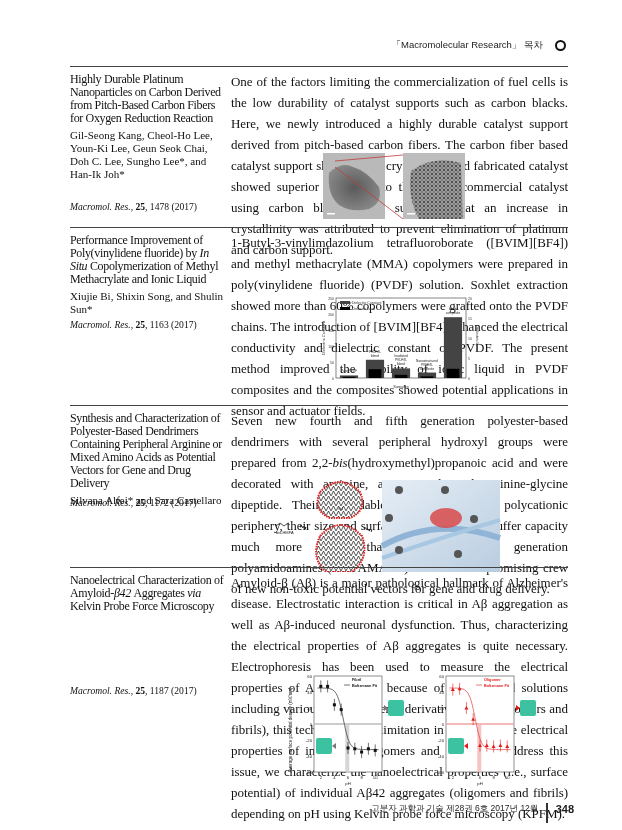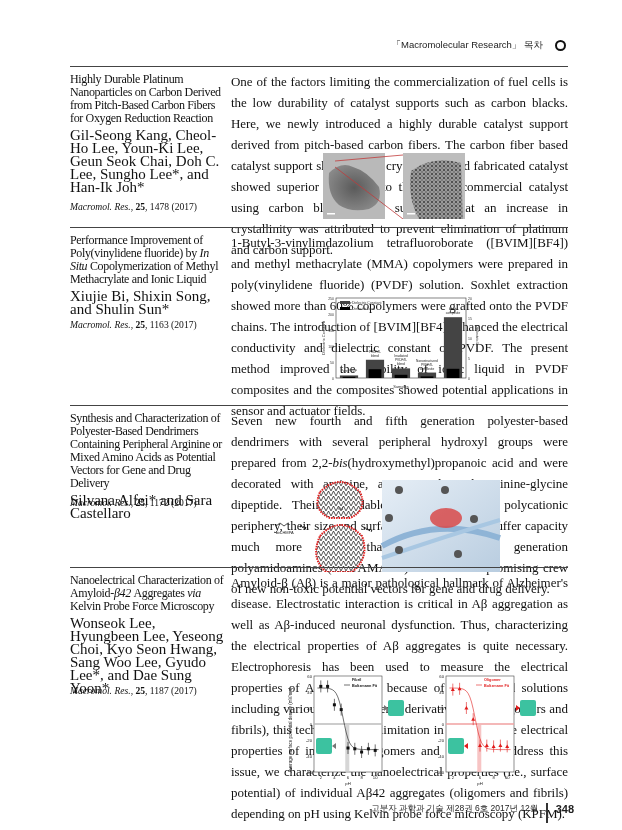--- a/index.html
+++ b/index.html
@@ -6,21 +6,21 @@
   body { width: 622px; height: 830px; position: relative; overflow: hidden;
          font-family: "Liberation Serif", "DejaVu Serif", serif; color: #111; }
   .running-head { position: absolute; top: 39px; right: 56px; font-family: "Liberation Sans", "DejaVu Sans", sans-serif;
                   font-size: 9.5px; color: #222; display: flex; align-items: center; gap: 12px; }
   .ring { width: 7px; height: 7px; border: 2.2px solid #111; border-radius: 50%; display: inline-block; }
   .entry { position: absolute; left: 70px; width: 498px; border-top: 1.4px solid #444; }
   .left { position: absolute; left: 0; top: 6px; width: 158px; }
   .right { position: absolute; left: 161px; top: 4px; width: 337px; }
   .title { font-weight: normal; font-size: 12px; line-height: 13px; letter-spacing: -0.35px; margin: 0 0 4px 0; }
   .title i { font-style: italic; margin-top: 44px; }
-  .authors { font-size: 15px; line-height: 13px; margin: 0; }
+  .authors { font-size: 11px; line-height: 13px; margin: 0; }
   .cite { font-size: 9.6px; position: absolute; left: 0; }
   .cite i { font-style: italic; }
   .abstract { font-size: 13px; line-height: 21px; text-align: justify; margin: 0; letter-spacing: -0.05px; }
   .figure { position: absolute; }
   .footer { position: absolute; top: 803px; right: 48px; display: flex; 
             font-family: Liberation Sans, sans-serif; font-size: 8.5px; color: #222; }
   .footer .sep { width: 1.3px; height: 20px; background: #333; margin: 0 8px 0 8px; }
   .footer .pg { font-weight: bold; font-size: 11px; }
   svg text { font-family: "Liberation Sans", "DejaVu Sans", sans-serif; }
 </style>
@@ -154,21 +154,20 @@
     <circle cx="113" cy="42" r="4" fill="#555"></circle>
     <circle cx="198" cy="43" r="4" fill="#555"></circle>
     <circle cx="123" cy="74" r="4" fill="#555"></circle>
     <circle cx="182" cy="78" r="4" fill="#555"></circle>
   </svg>
 </div>
 
 <div class="entry" style="top:567px;height:225px;">
   <div class="left">
     <p class="title"><span>Nanoelectrical Characterization of Amyloid-</span><i>β42</i><span> Aggregates </span><i>via</i><span> Kelvin Probe Force Microscopy</span></p>
-    <p class="authors">Wonseok Lee, Hyungbeen Lee, Yeseong Choi, Kyo Seon Hwang, Sang Woo Lee, Gyudo Lee*, and Dae Sung Yoon*</p>
   </div>
   <div class="cite" style="top:117px;text-align:center;"><i>Macromol. Res.</i>, <b>25</b><span>, 1187 (2017)</span></div>
   <div class="right">
     <p class="abstract">Amyloid-β (Aβ) is a major pathological hallmark of Alzheimer's disease. Electrostatic interaction is critical in Aβ aggregation as well as Aβ-induced neuronal dysfunction. Thus, characterizing the electrical properties of Aβ aggregates is quite necessary. Electrophoresis has been used to measure the electrical properties of Aβ. However, because of the amyloid solutions including various amyloidogenic derivatives (e.g., oligomers and fibrils), this technique has a limitation in analyzing the electrical properties of individual oligomers and fibrils. To address this issue, we characterize the nanoelectrical properties (i.e., surface potential) of individual Aβ42 aggregates (oligomers and fibrils) depending on pH using Kelvin probe force microscopy (KPFM).</p>
   </div>
   <svg id="kpfm-chart" class="figure" style="left:216px;top:104px;" width="262" height="116">
       <text x="6" y="58" font-size="4.5" text-anchor="middle" transform="rotate(-90 6 58)" fill="#222">Average surface potential density (mV/nm)</text>
       <rect x="28" y="4" width="68" height="96" fill="#fff" stroke="#444" stroke-width="0.6"></rect>
       <line x1="28" x2="96" y1="52" y2="52" stroke="#bbb" stroke-width="1.5"></line>
       <rect x="59.28" y="52" width="4" height="48" fill="#ccc" opacity="0.8"></rect>

